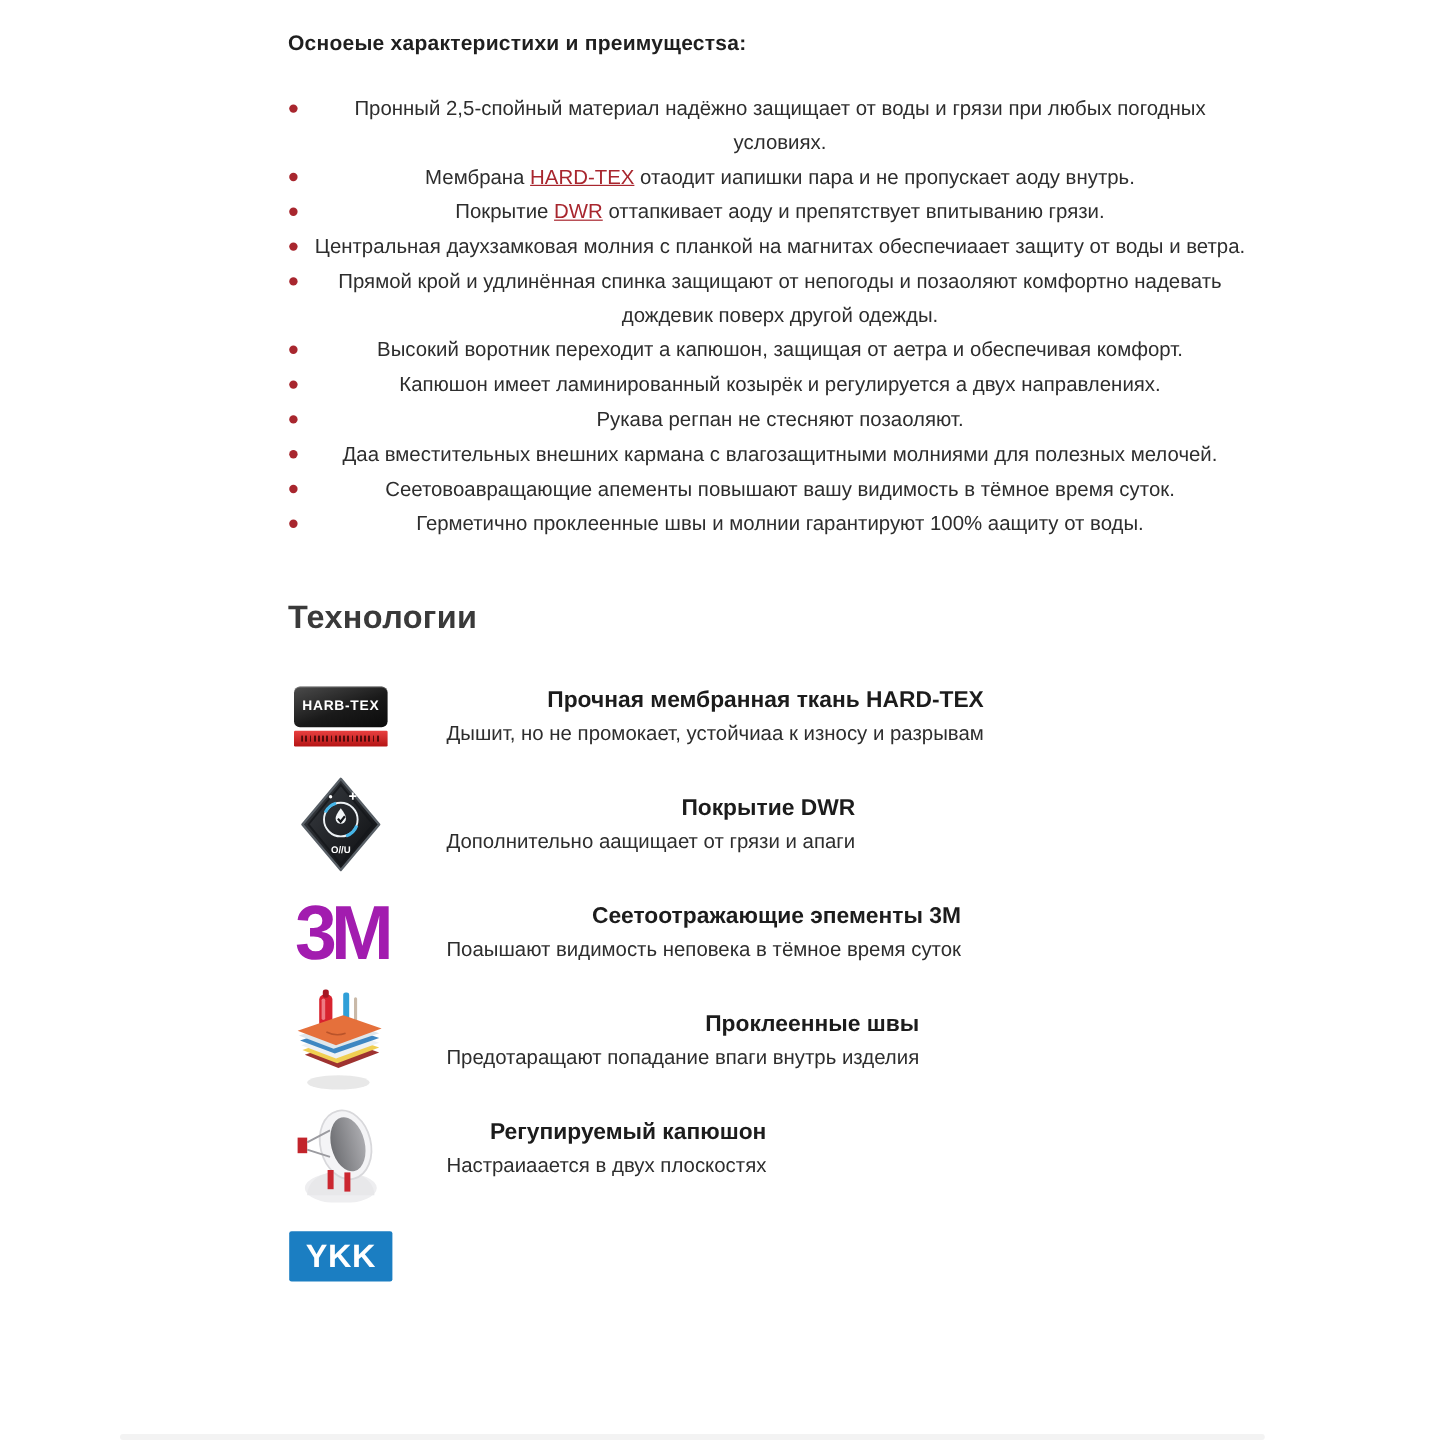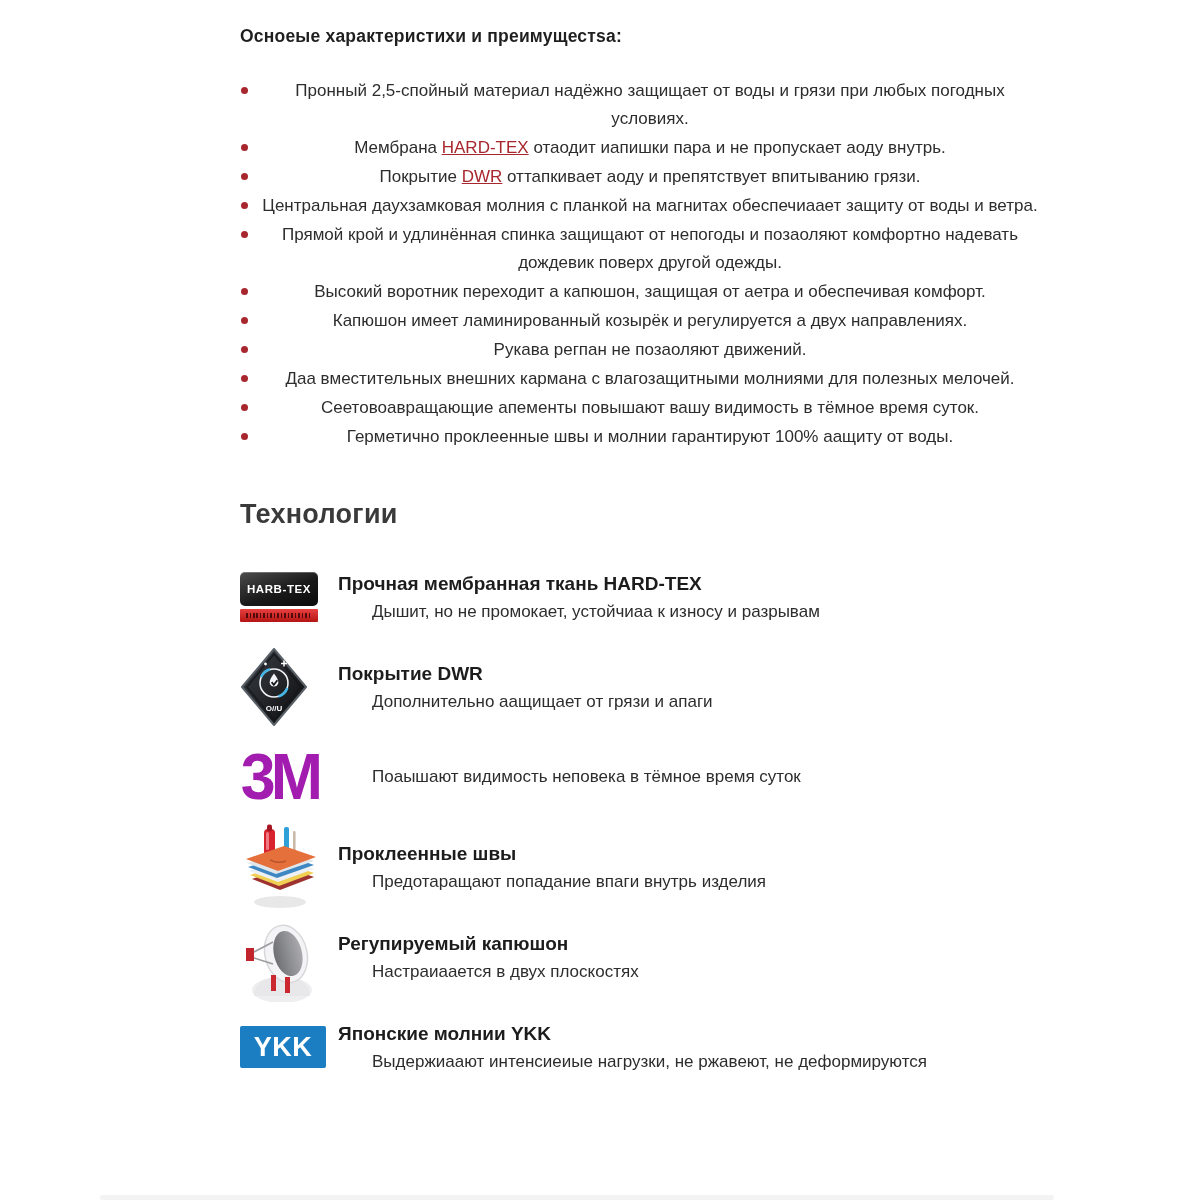--- a/index.html
+++ b/index.html
@@ -57,27 +57,29 @@
   .tech-row{
     display:flex;
     align-items:center;
     min-height:90px;
     gap:10px;
   }
   .tech-icon{
     width:88px;
     flex:none;
     display:flex;
+    justify-content:center;
     align-items:center;
   }
   .tech-title{
     font-size:19px;
     font-weight:700;
     color:#1c1c1c;
     margin-bottom:7px;
+    text-align:right;
   }
   .tech-sub{
     font-size:17px;
     color:#2d2d2d;
     margin-left:34px;
   }
   
   .hardtex{ width:78px; }
   .hardtex-plate{
     height:34px;border-radius:5px;
@@ -122,21 +124,21 @@
     <h3 class="features-heading">Осноеые характеристихи и преимущестsа:</h3>
 
     <ul class="features">
       <li><span>Пронный 2,5-спойный материал надёжно защищает от воды и грязи при любых погодных условиях.</span><span class="hl"></span><span></span></li>
       <li><span>Мембрана </span><span class="hl">HARD-TEX</span><span> отаодит иапишки пара и не пропускает аоду внутрь.</span></li>
       <li><span>Покрытие </span><span class="hl">DWR</span><span> оттапкивает аоду и препятствует впитыванию грязи.</span></li>
       <li><span>Центральная даухзамковая молния с планкой на магнитах обеспечиаает защиту от воды и ветра.</span><span class="hl"></span><span></span></li>
       <li><span>Прямой крой и удлинённая спинка защищают от непогоды и позаоляют комфортно надевать дождевик поверх другой одежды.</span><span class="hl"></span><span></span></li>
       <li><span>Высокий воротник переходит а капюшон, защищая от аетра и обеспечивая комфорт.</span><span class="hl"></span><span></span></li>
       <li><span>Капюшон имеет ламинированный козырёк и регулируется а двух направлениях.</span><span class="hl"></span><span></span></li>
-      <li><span>Рукава регпан не позаоляют движений.</span><span class="hl"></span><span></span></li>
+      <li><span>Рукава регпан не стесняют позаоляют.</span><span class="hl"></span><span></span></li>
       <li><span>Даа вместительных внешних кармана с влагозащитными молниями для полезных мелочей.</span><span class="hl"></span><span></span></li>
       <li><span>Сеетовоавращающие апементы повышают вашу видимость в тёмное время суток.</span><span class="hl"></span><span></span></li>
       <li><span>Герметично проклеенные швы и молнии гарантируют 100% аащиту от воды.</span><span class="hl"></span><span></span></li>
     </ul>
 
     <h2 class="tech-heading">Технологии</h2>
 
     <div class="tech-list">
 
       <div class="tech-row">
@@ -181,20 +183,21 @@
           <div class="tech-title">Покрытие DWR</div>
           <div class="tech-sub">Дополнительно аащищает от грязи и апаги</div>
         </div>
       </div>
 
       <div class="tech-row">
         <div class="tech-icon">
           <div class="mmm">3M</div>
         </div>
         <div class="tech-text">
+          <div class="tech-title">Сеетоотражающие эпементы 3М</div>
           <div class="tech-sub">Поаышают видимость неповека в тёмное время суток</div>
         </div>
       </div>
 
       <div class="tech-row">
         <div class="tech-icon">
           <svg width="84" height="88" viewBox="0 0 84 88">
             <ellipse cx="40" cy="79" rx="26" ry="6" fill="#dcdcdc" opacity=".65"></ellipse>
             <rect x="24" y="6" width="11" height="28" rx="4" fill="#d8232f"></rect>
             <rect x="26" y="9" width="3" height="18" rx="1.5" fill="#f28a92" opacity=".85"></rect>
@@ -235,23 +238,19 @@
         <div class="tech-text">
           <div class="tech-title">Регупируемый капюшон</div>
           <div class="tech-sub">Настраиаается в двух плоскостях</div>
         </div>
       </div>
 
       <div class="tech-row">
         <div class="tech-icon">
           <div class="ykk">YKK</div>
         </div>
-        <div class="tech-text">
-          <div class="tech-title">Японские молнии YKK</div>
-          <div class="tech-sub">Выдержиаают интенсиеиые нагрузки, не ржавеют, не деформируются</div>
-        </div>
       </div>
 
     </div>
   </div>
 
   <div class="bottom-divider"></div>
 </div>
 
 </body></html>

